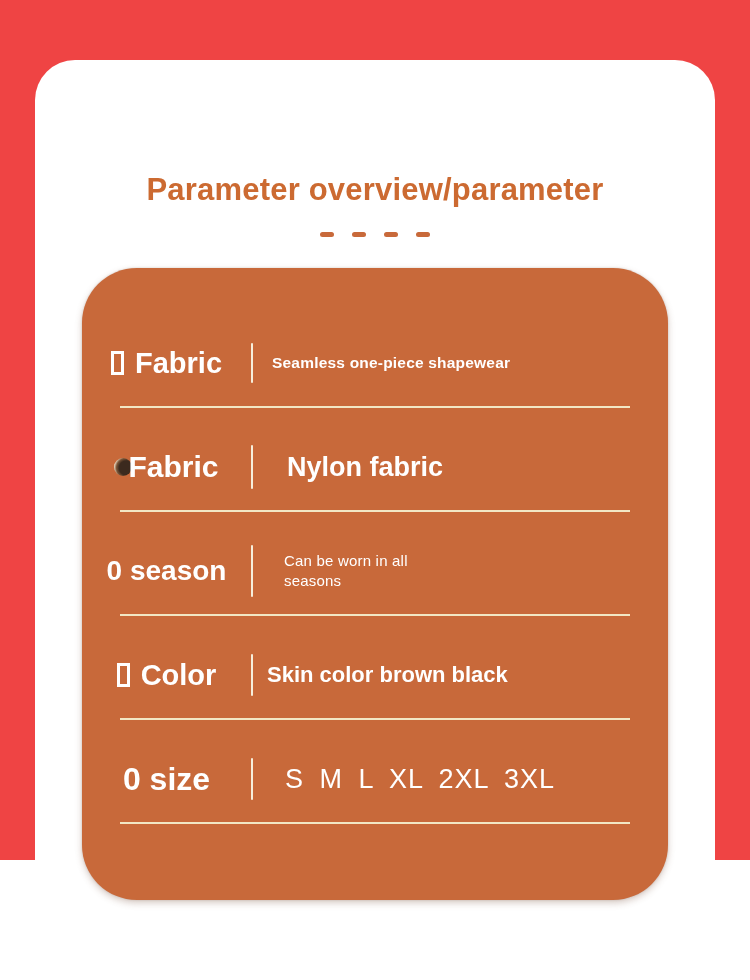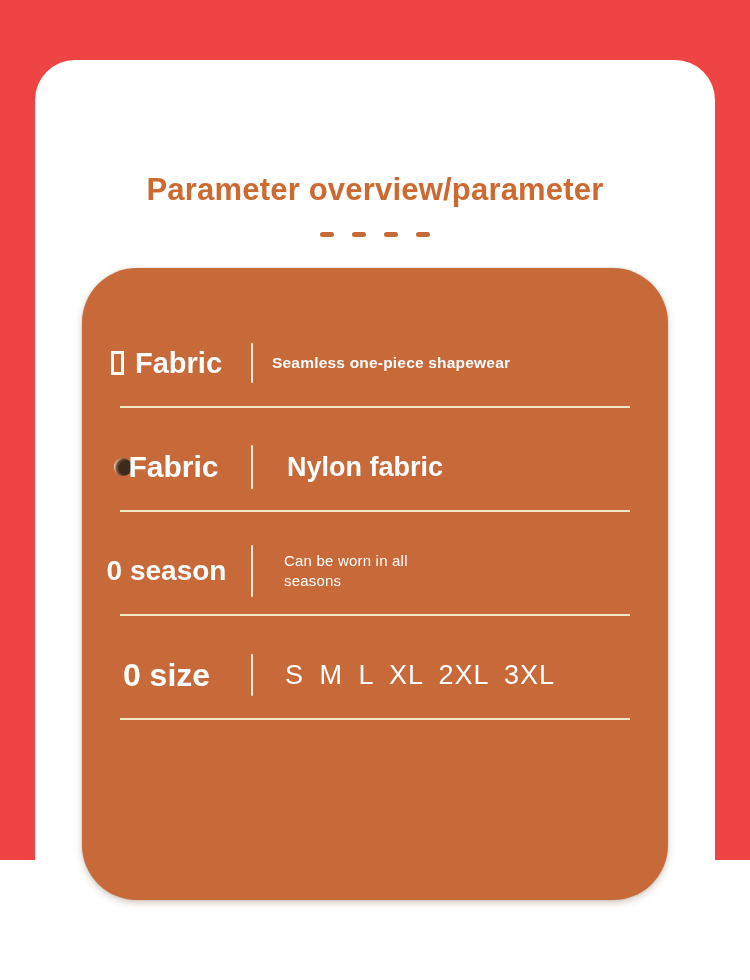--- a/index.html
+++ b/index.html
@@ -176,20 +176,29 @@
 
       <div class="row-block row-season">
         <div class="label-cell">
           <span class="label-text">0 season</span>
         </div>
         <div class="sep"></div>
         <div class="value">Can be worn in all seasons</div>
         <div class="row-line"></div>
       </div>
 
+      <div class="row-block row-color">
+        <div class="label-cell">
+          <span class="tofu"></span>
+          <span class="label-text">Color</span>
+        </div>
+        <div class="sep"></div>
+        <div class="value">Skin color brown black</div>
+        <div class="row-line"></div>
+      </div>
 
       <div class="row-block row-size">
         <div class="label-cell">
           <span class="label-text">0 size</span>
         </div>
         <div class="sep"></div>
         <div class="value">S M L XL 2XL 3XL</div>
         <div class="row-line"></div>
       </div>
 

